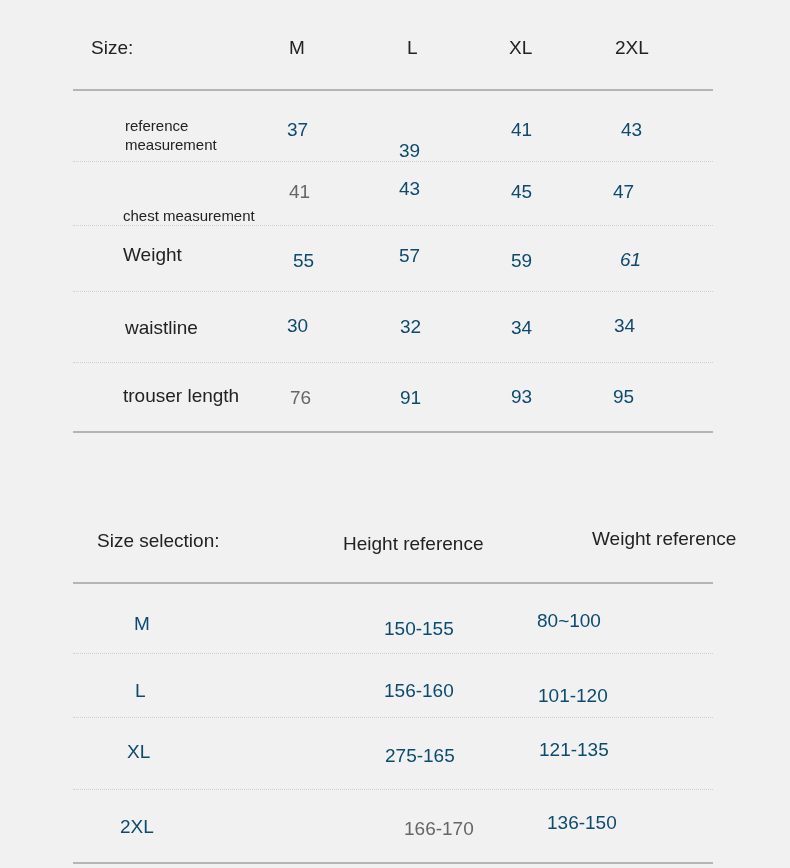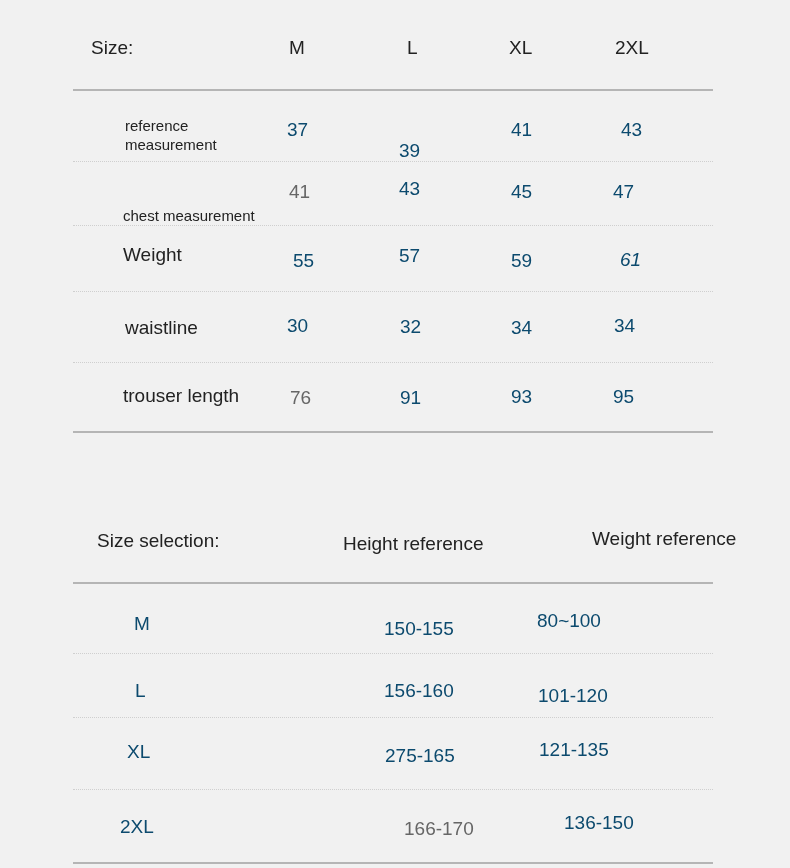--- a/index.html
+++ b/index.html
@@ -104,16 +104,16 @@
   <div>
     <span class="abs val" style="left:127px;top:741px;">XL</span>
     <span class="abs val" style="left:385px;top:745px;">275-165</span>
     <span class="abs val" style="left:539px;top:739px;text-align:center;">121-135</span>
   </div>
   <div class="hline thin" style="top:789px;"></div>
 
   <div>
     <span class="abs val" style="left:120px;top:816px;">2XL</span>
     <span class="abs val gray" style="left:404px;top:818px;">166-170</span>
-    <span class="abs val" style="left:564px;top:812px;">136-150</span>
+    <span class="abs val" style="left:547px;top:812px;">136-150</span>
   </div>
   <div class="hline thick" style="top:862px;"></div>
 </div>
 
 </body></html>

